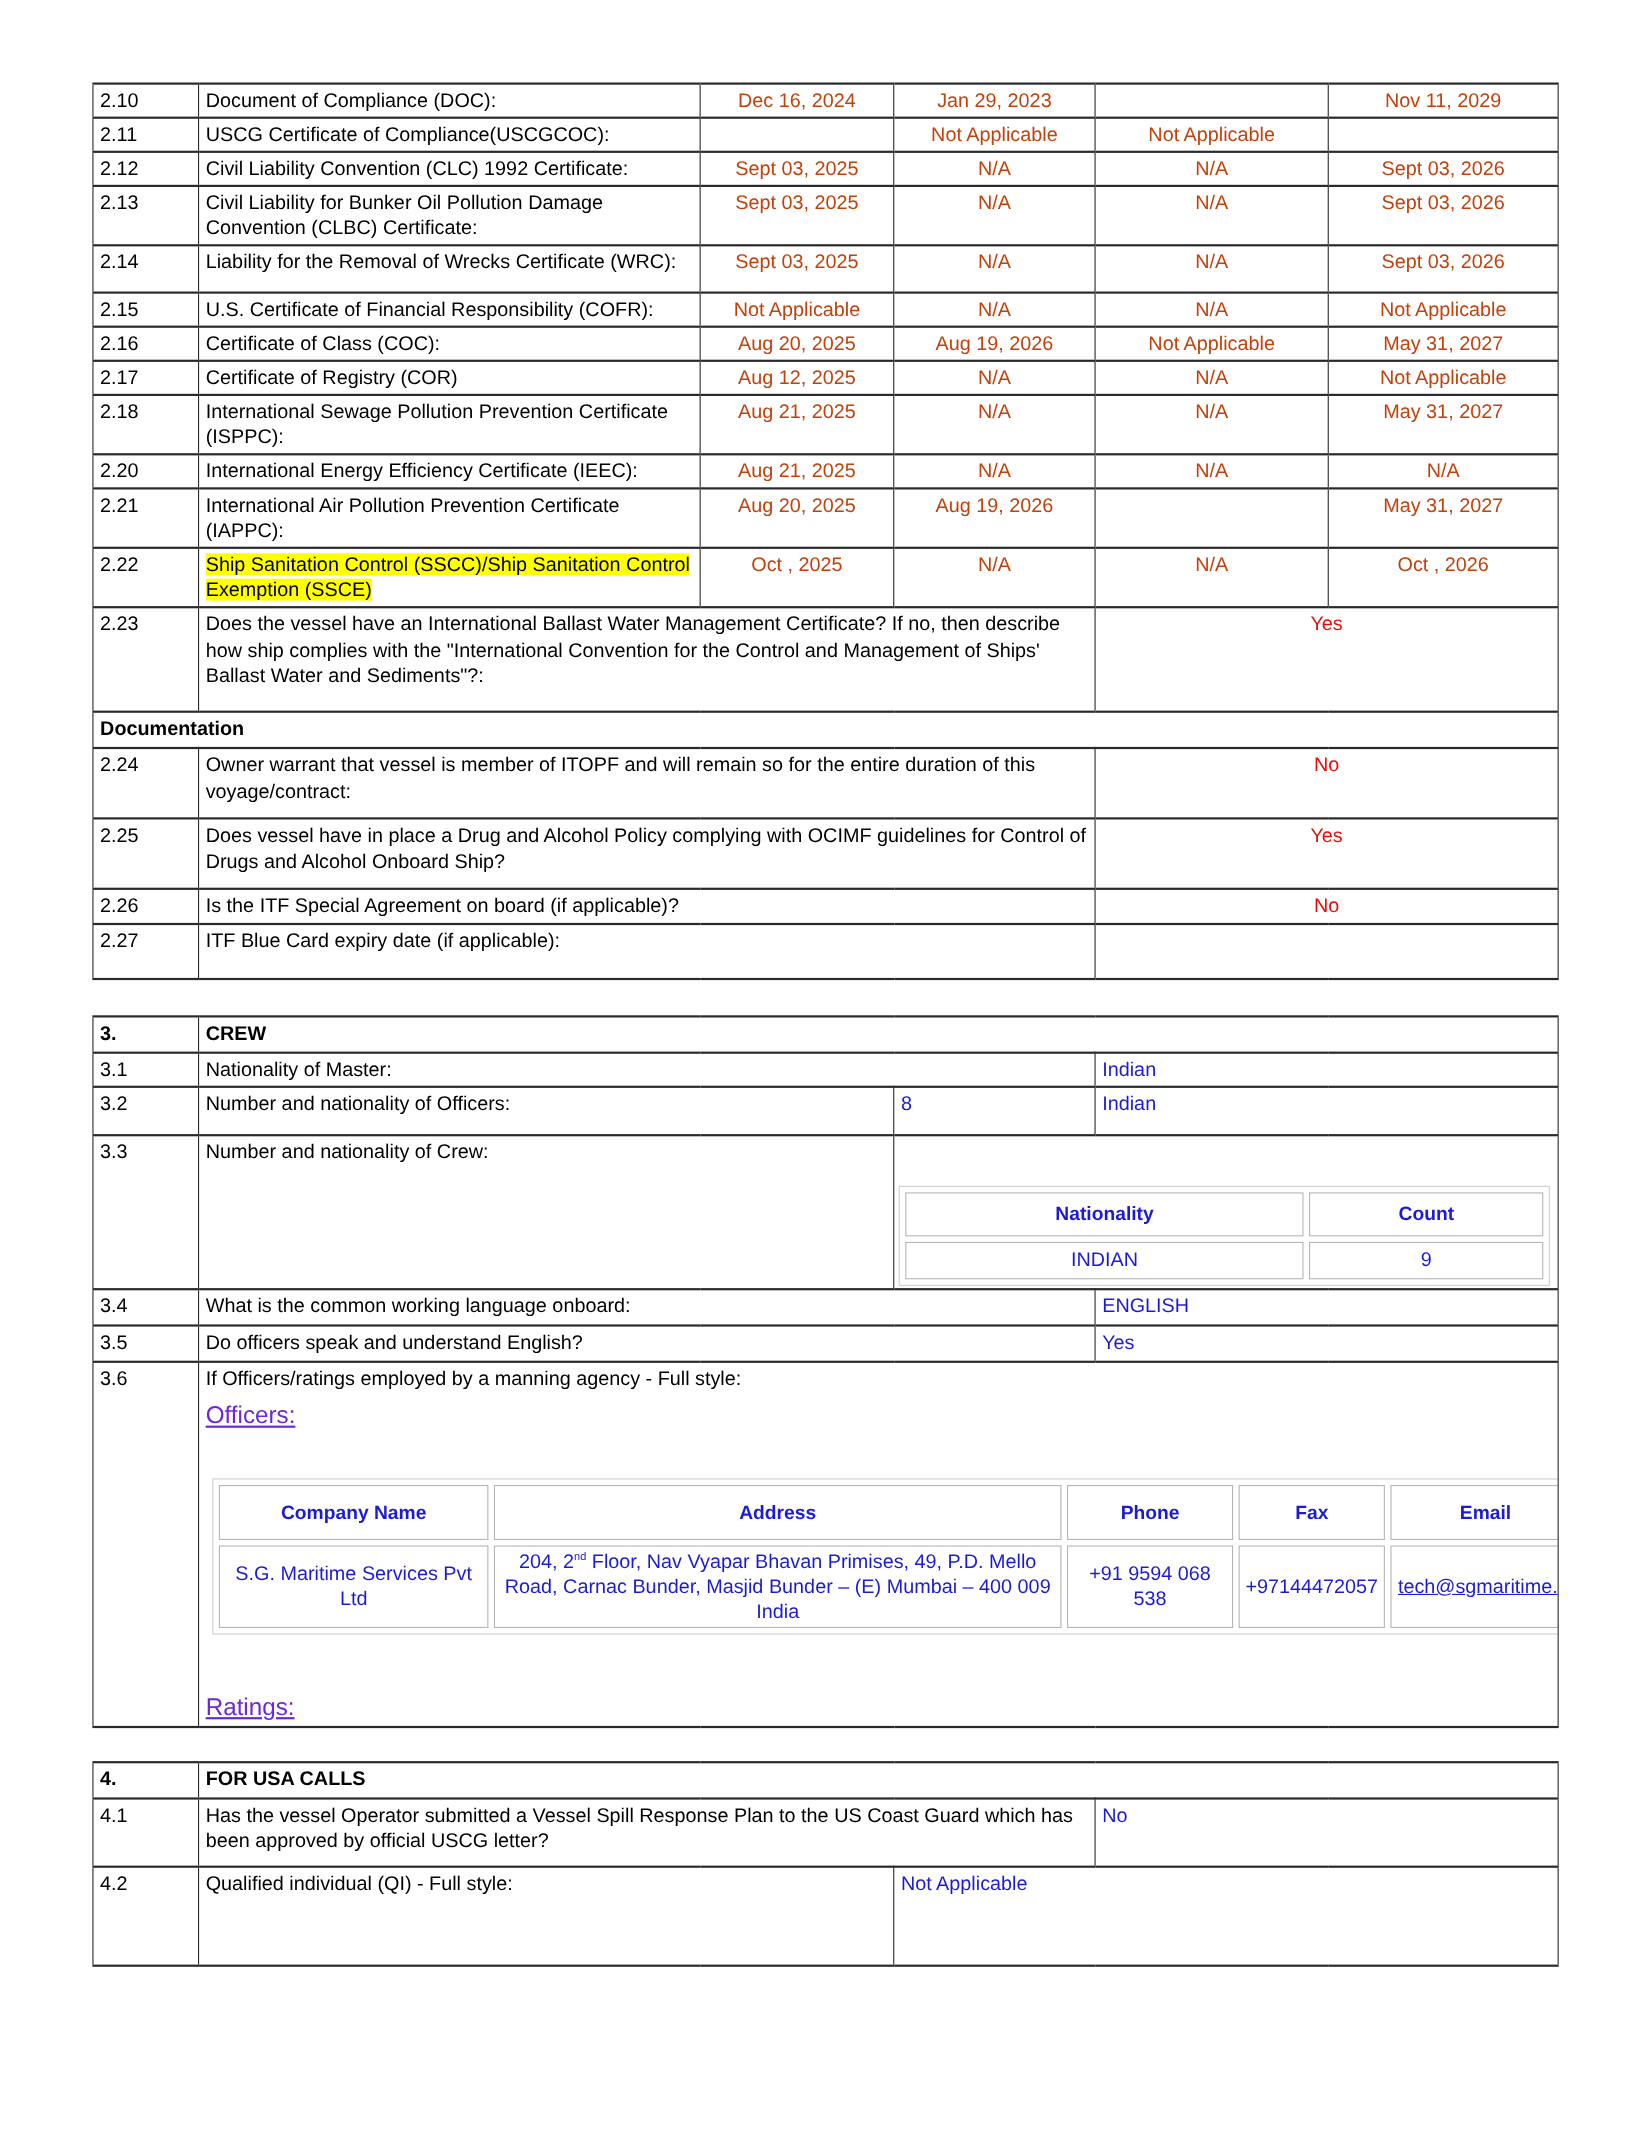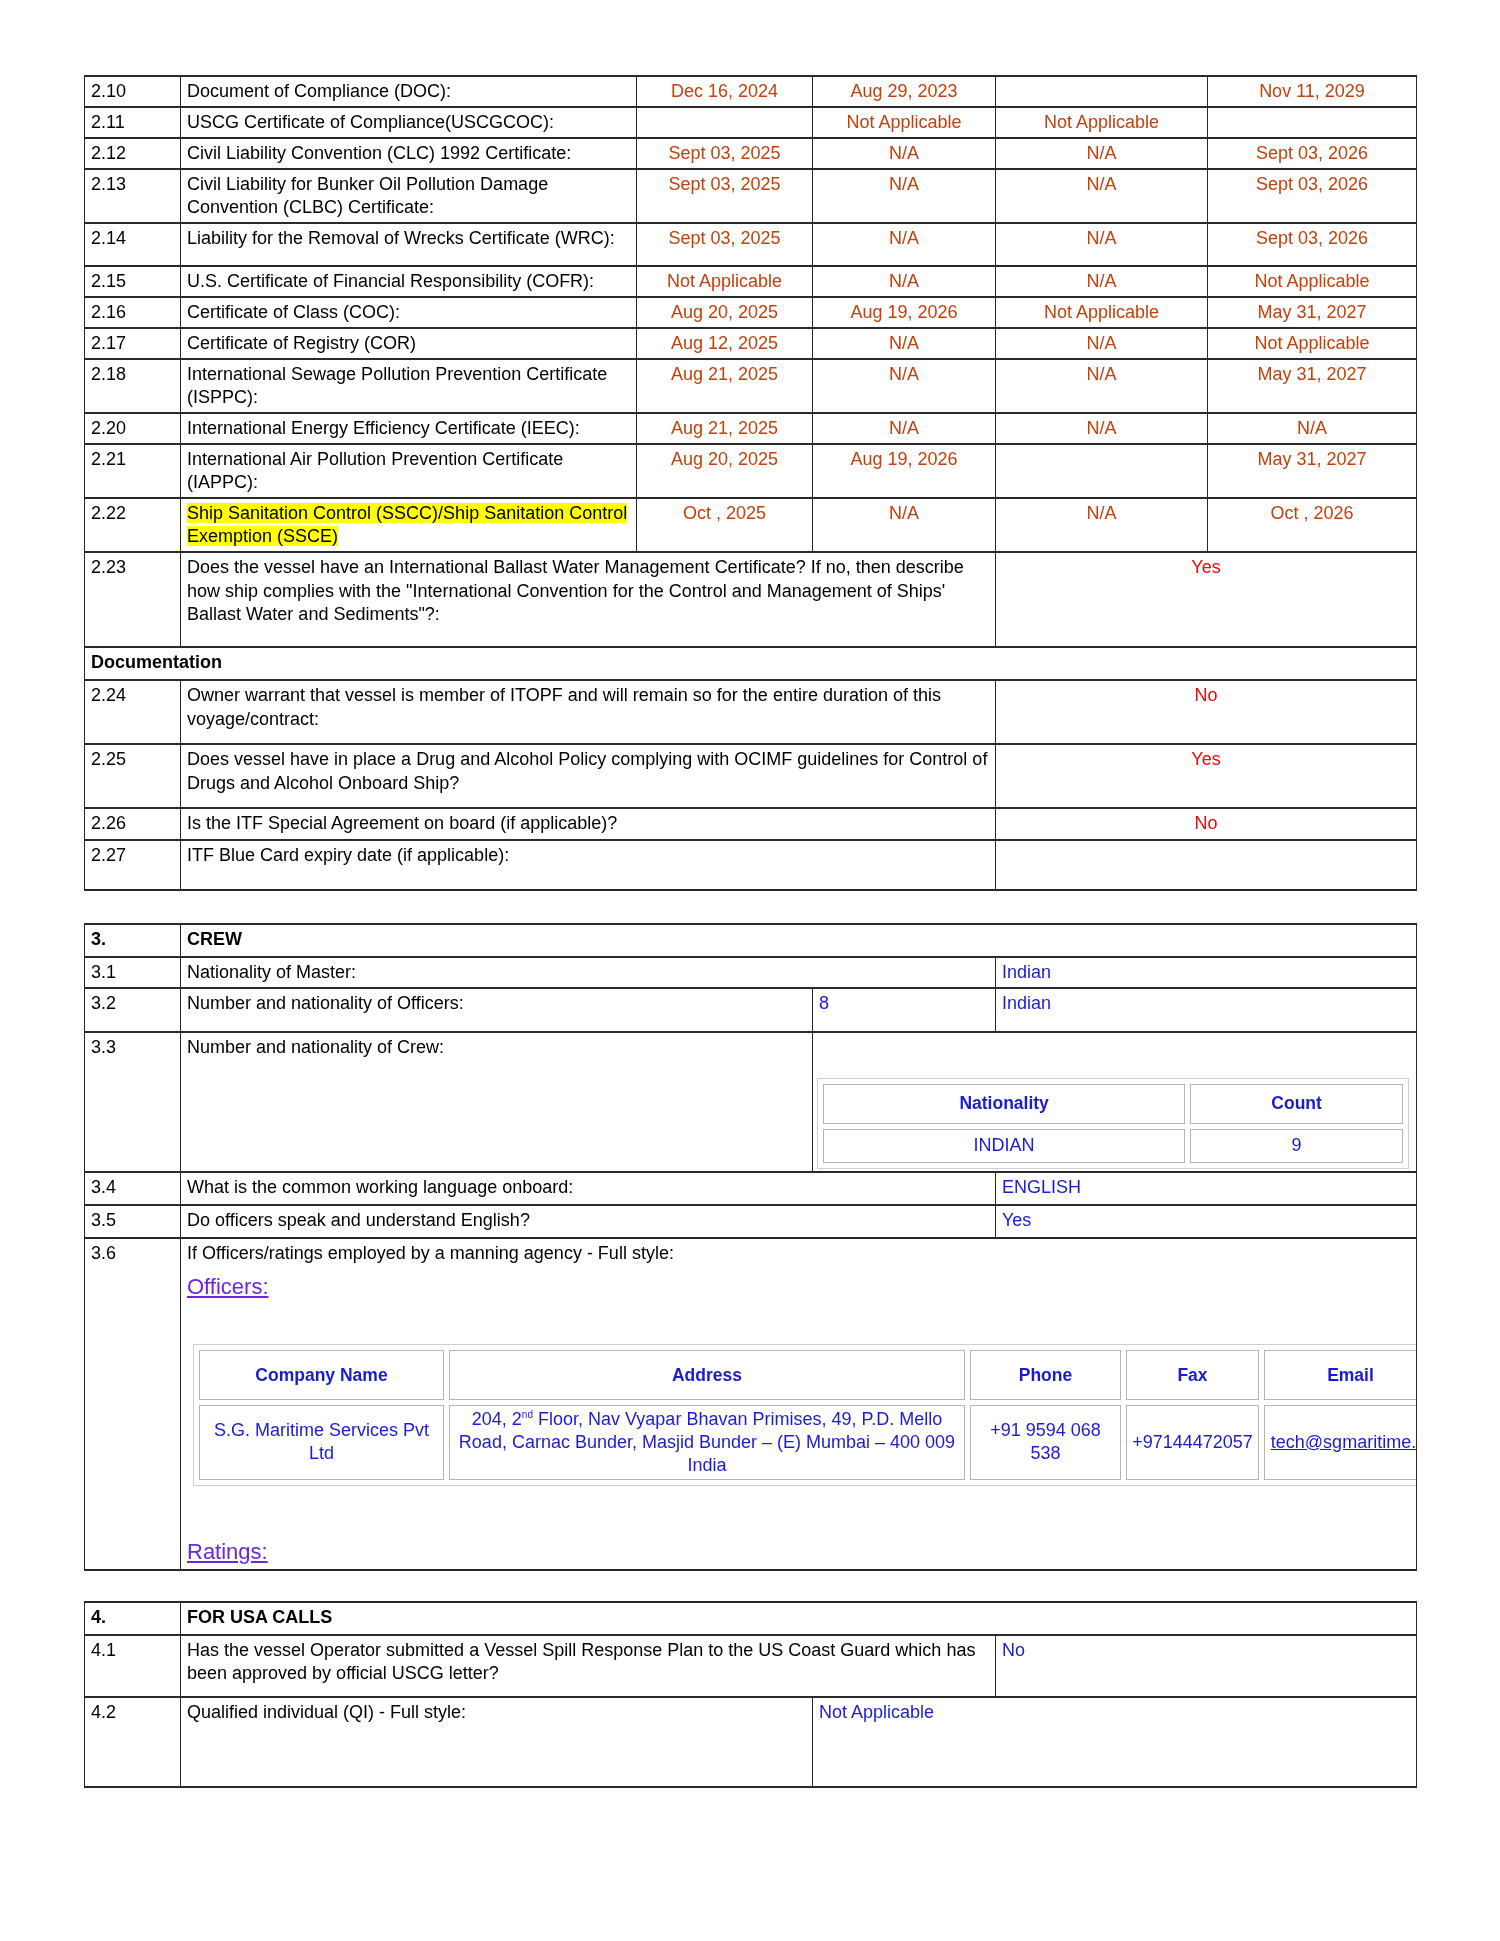--- a/index.html
+++ b/index.html
@@ -81,21 +81,21 @@
         <col style="width:183px">
         <col style="width:212px">
         <col style="width:209px">
       </colgroup>
 
     <tbody>
         <tr class="r1">
       <td class="num">2.10</td>
       <td class="desc">Document of Compliance (DOC):</td>
       <td class="val">Dec 16, 2024</td>
-      <td class="val">Aug 29, 2023</td>
+      <td class="val">Jan 29, 2023</td>
       <td class="val"></td>
       <td class="val">Nov 11, 2029</td>
     </tr>
     <tr class="r1">
       <td class="num">2.11</td>
       <td class="desc">USCG Certificate of Compliance(USCGCOC):</td>
       <td class="val"></td>
       <td class="val">Not Applicable</td>
       <td class="val">Not Applicable</td>
       <td class="val"></td>

